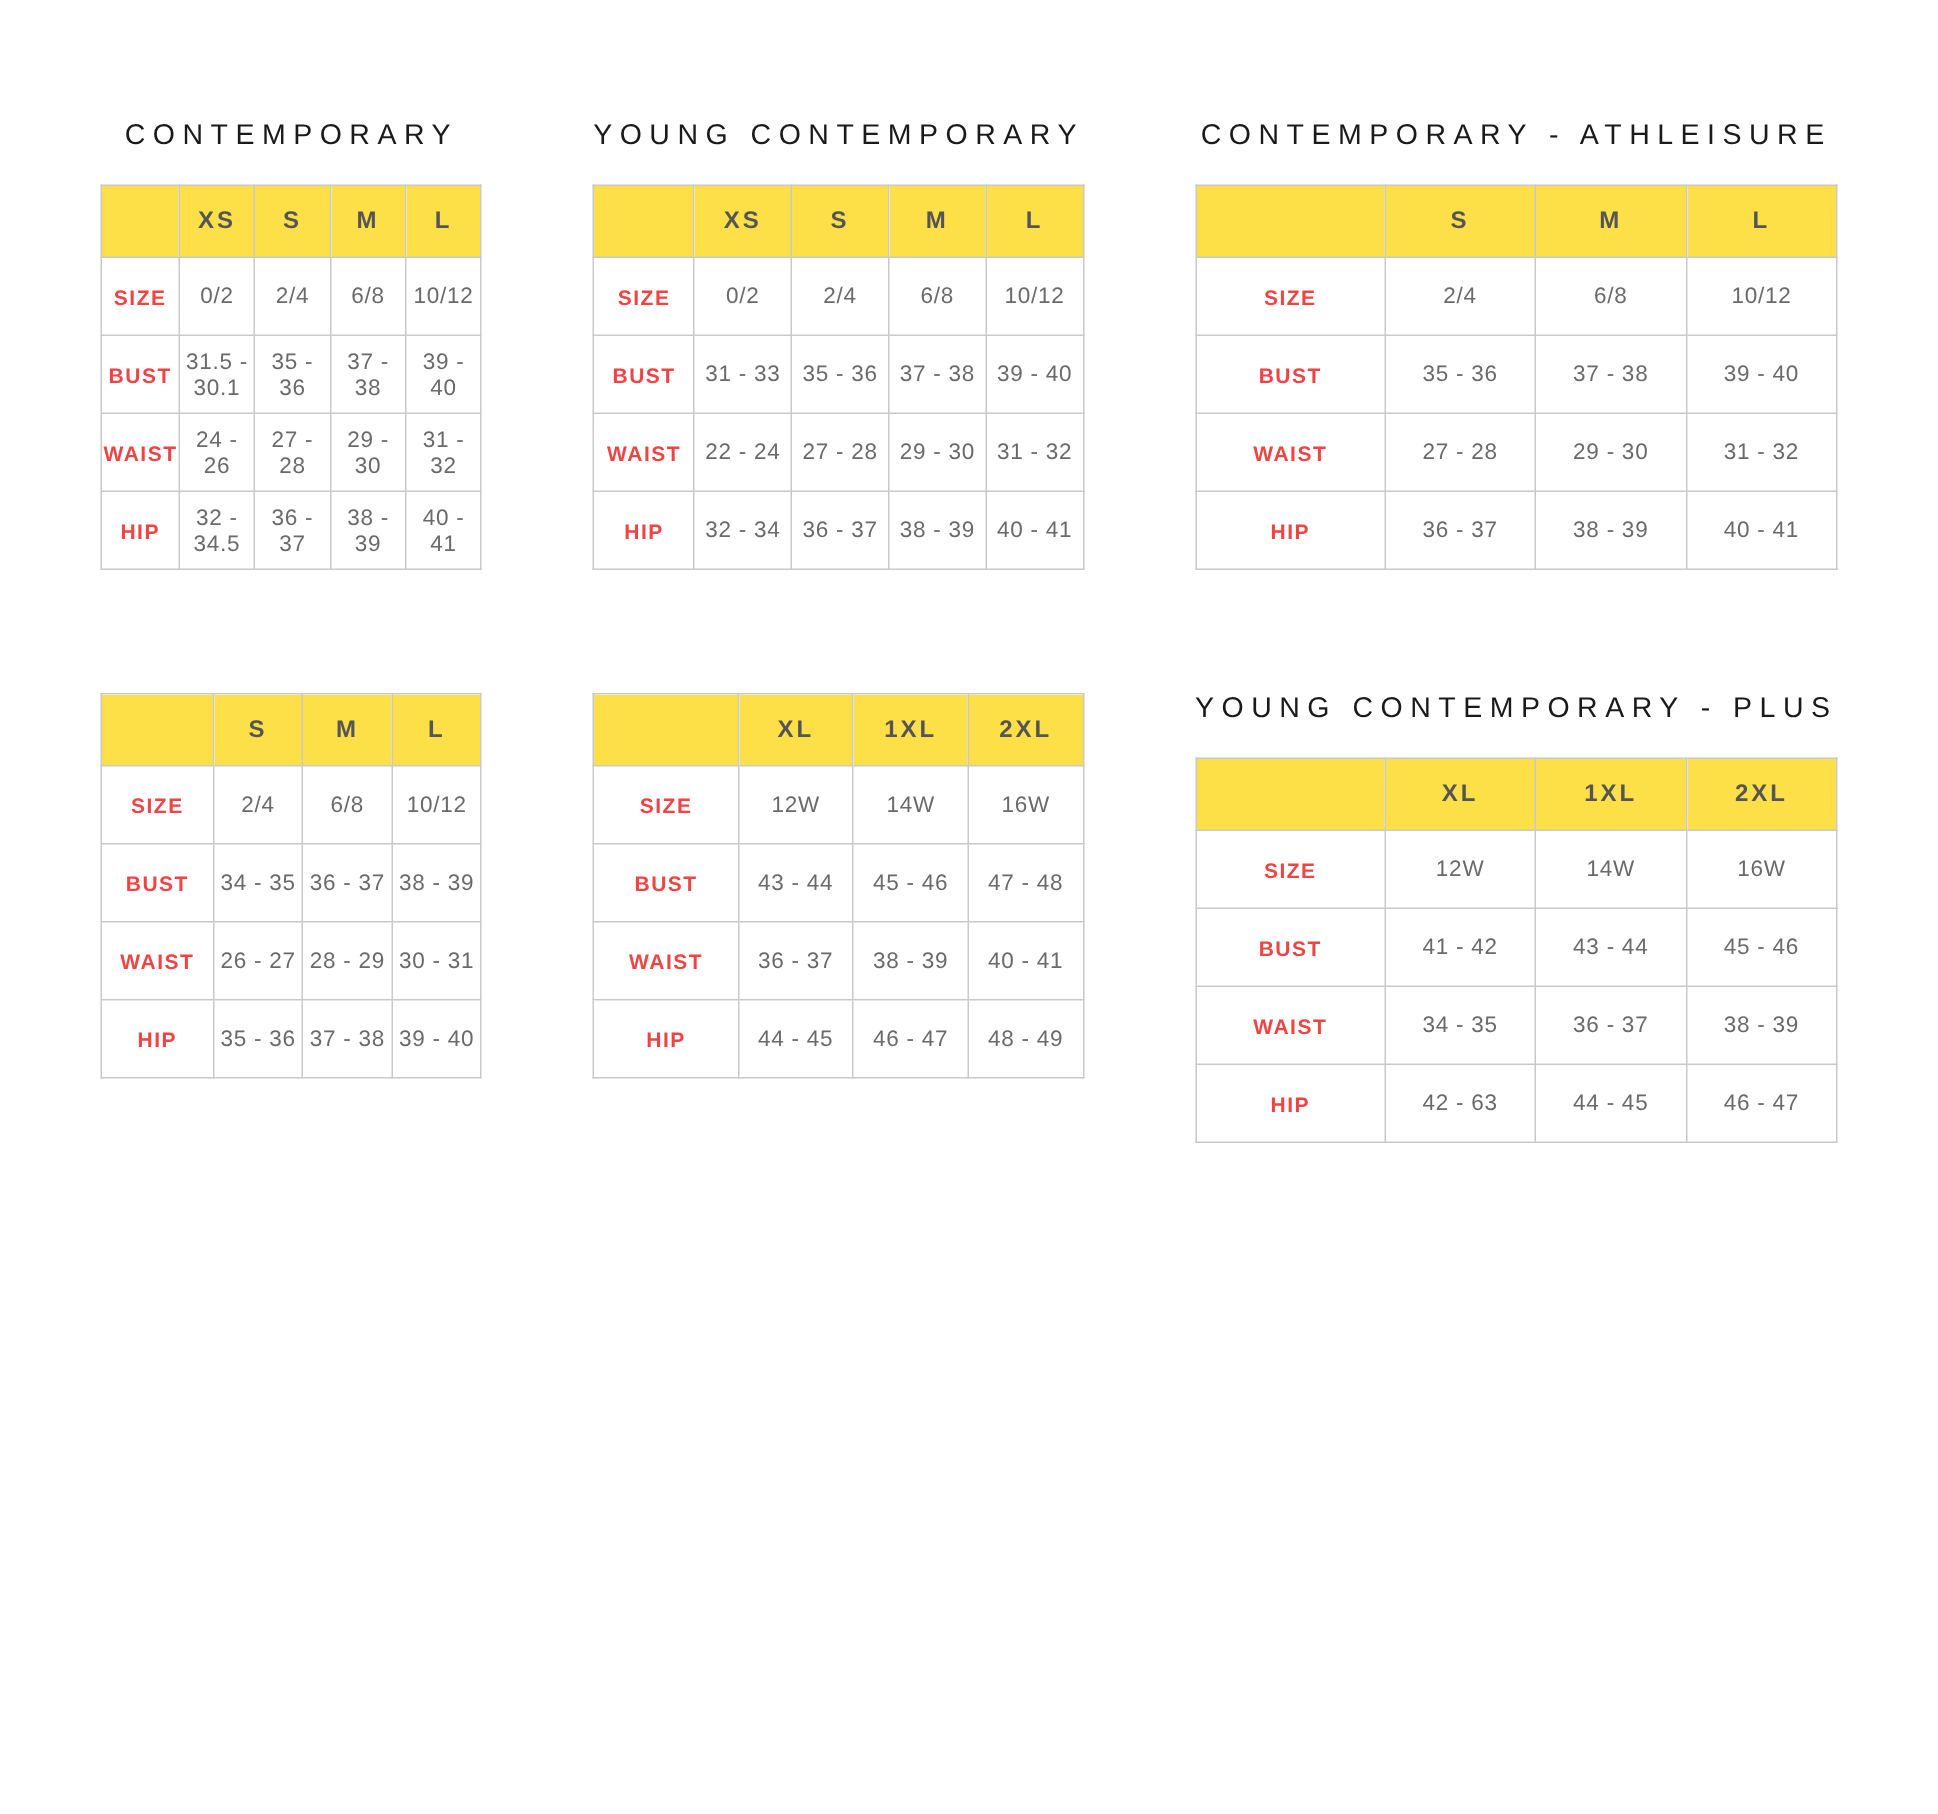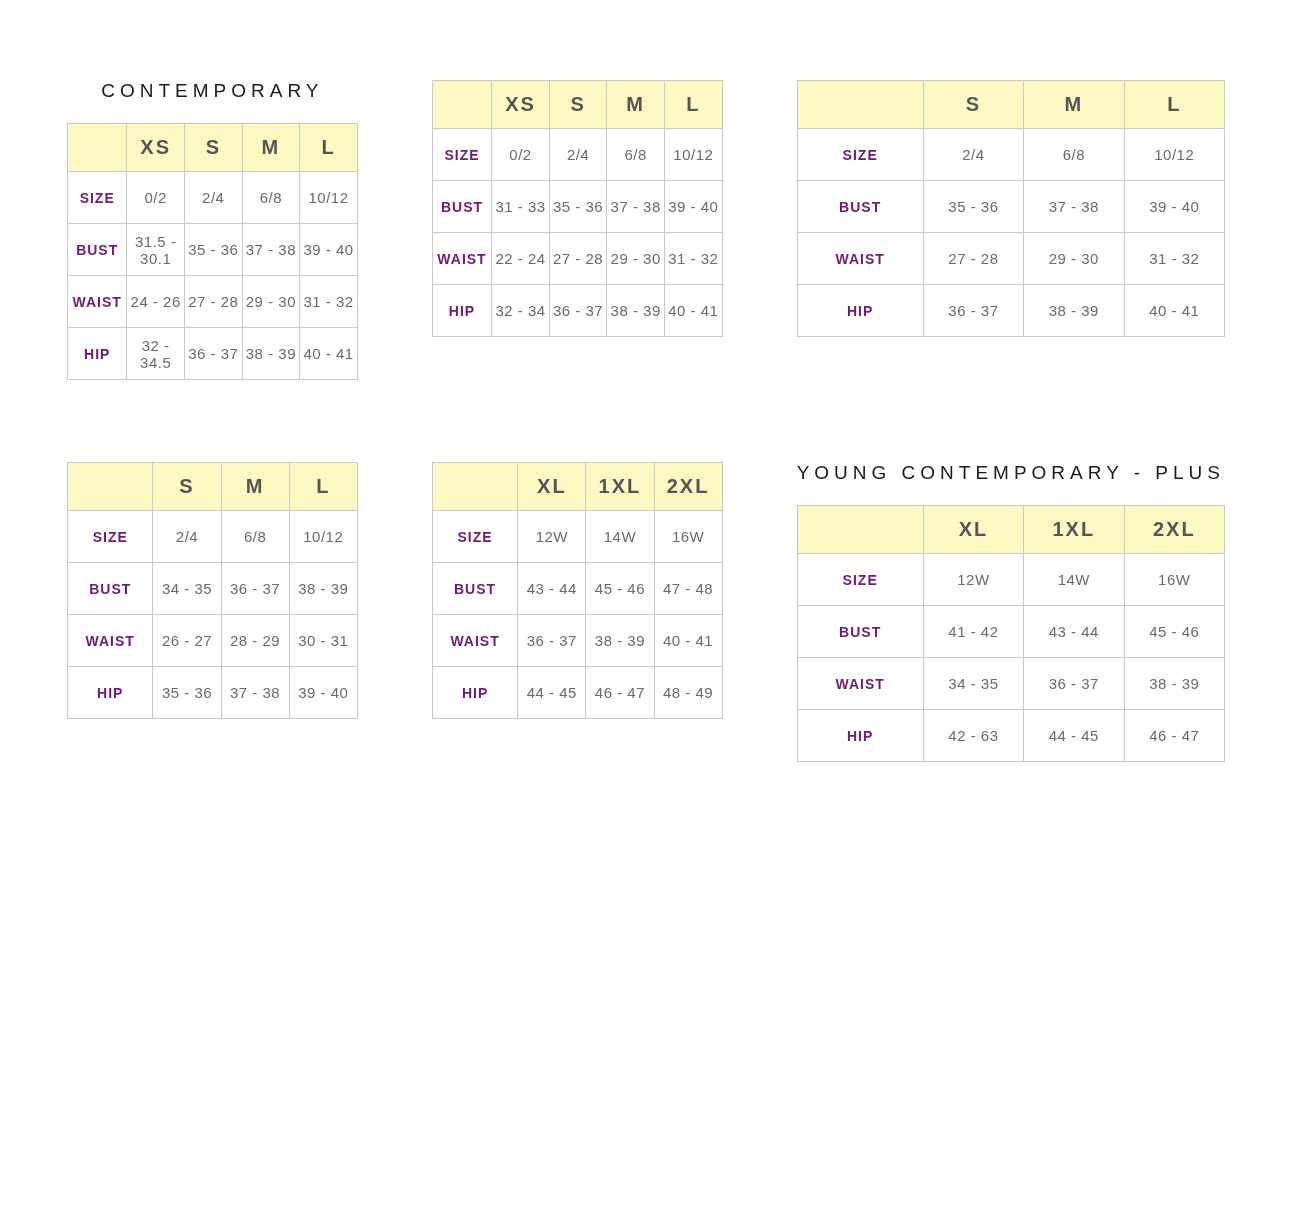--- a/index.html
+++ b/index.html
@@ -38,33 +38,33 @@
     table-layout: fixed;
   }
   table.size-chart th,
   table.size-chart td {
     border: 1px solid #c9c9c9;
     text-align: center;
     vertical-align: middle;
     overflow: hidden;
   }
   table.size-chart thead th {
-    background: #fef9c3;
+    background: #fde047;
     height: 45px;
-    font-size: 20px;
+    font-size: 16px;
     font-weight: 700;
     letter-spacing: 2px;
     color: #555557;
   }
   table.size-chart tbody tr { height: 52px; }
   table.size-chart td.row-label {
     font-size: 14px;
     font-weight: 700;
     letter-spacing: 1px;
-    color: #701a75;
+    color: #ef4444;
   }
   table.size-chart td.value {
     font-size: 15px;
     font-weight: 400;
     letter-spacing: 0.5px;
     color: #6a6a6c;
   }
   
   table.size-chart.cols-4 col.label-col { width: 20.5%; }
   table.size-chart.cols-4 col.data-col  { width: 19.875%; }
@@ -122,20 +122,21 @@
               <td class="row-label">HIP</td>
               <td class="value">32 - 34.5</td>
               <td class="value">36 - 37</td>
               <td class="value">38 - 39</td>
               <td class="value">40 - 41</td>
             </tr>
           </tbody>
         </table>
       </div>
       <div class="chart-section">
+        <div class="chart-title">YOUNG CONTEMPORARY</div>
         <table class="size-chart cols-4">
           <colgroup>
             <col class="label-col">
             <col class="data-col">
             <col class="data-col">
             <col class="data-col">
             <col class="data-col">
           </colgroup>
           <thead>
             <tr>
@@ -172,20 +173,21 @@
               <td class="row-label">HIP</td>
               <td class="value">32 - 34</td>
               <td class="value">36 - 37</td>
               <td class="value">38 - 39</td>
               <td class="value">40 - 41</td>
             </tr>
           </tbody>
         </table>
       </div>
       <div class="chart-section">
+        <div class="chart-title">CONTEMPORARY - ATHLEISURE</div>
         <table class="size-chart cols-3">
           <colgroup>
             <col class="label-col">
             <col class="data-col">
             <col class="data-col">
             <col class="data-col">
           </colgroup>
           <thead>
             <tr>
               <th></th>

